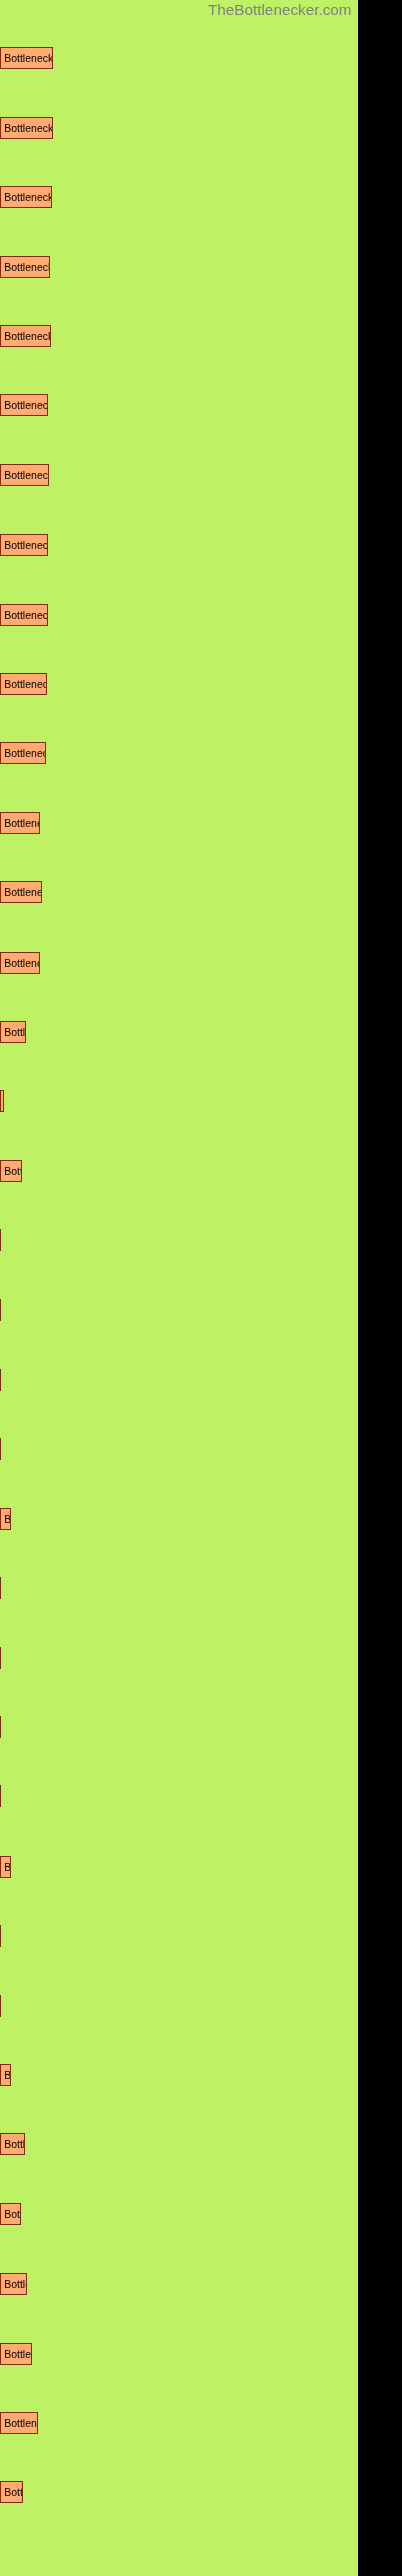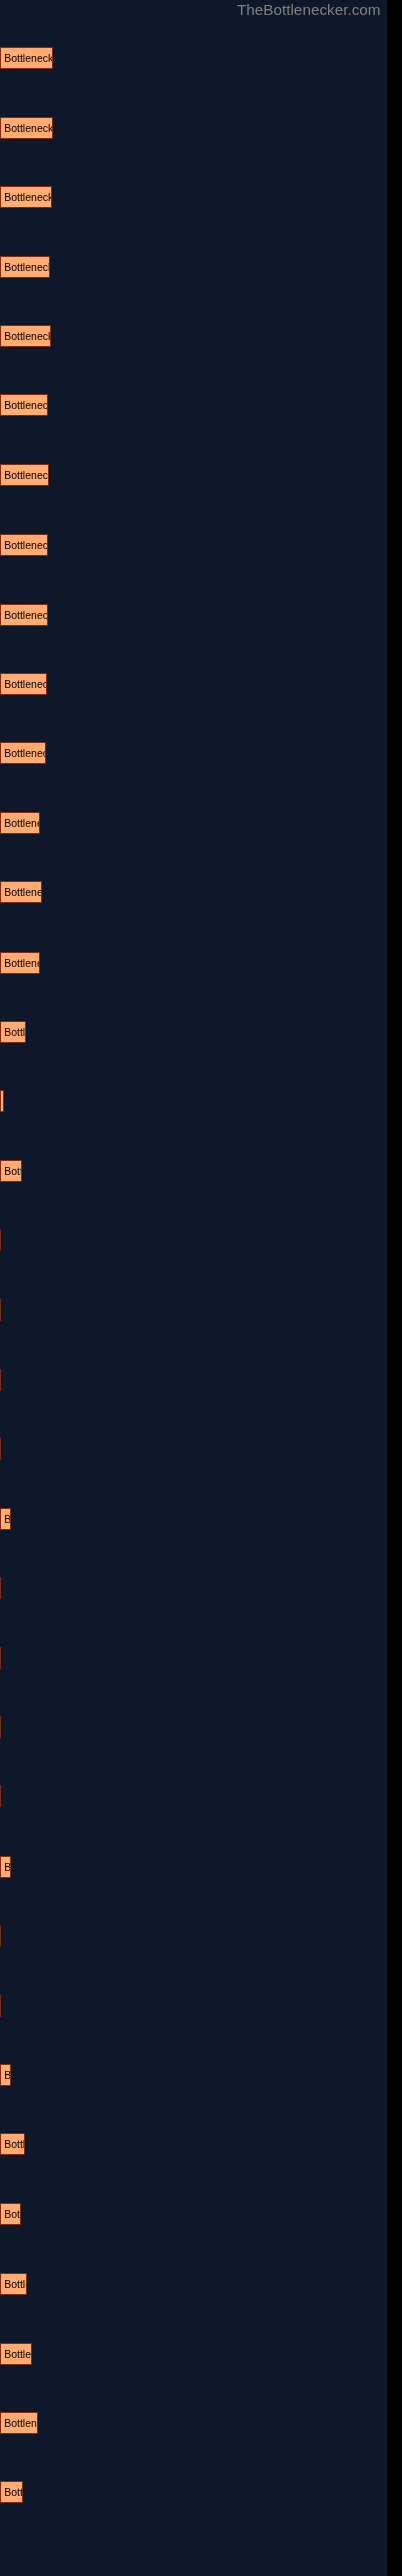--- a/index.html
+++ b/index.html
@@ -9,23 +9,23 @@
   }
   body {
     width: 403px;
     height: 2576px;
     position: relative;
     overflow: hidden;
     font-family: "Liberation Sans", sans-serif;
   }
   #chart-root {
     position: relative;
-    width: 387px;
+    width: 358px;
     height: 2576px;
-    background: #0f172a;
+    background: #bef264;
   }
   #watermark {
     position: absolute;
     right: 6.4px;
     top: 0.8px;
     font-family: "Liberation Sans", sans-serif;
     font-size: 15.3px;
     font-weight: 500;
     color: #808080;
     letter-spacing: 0px;

